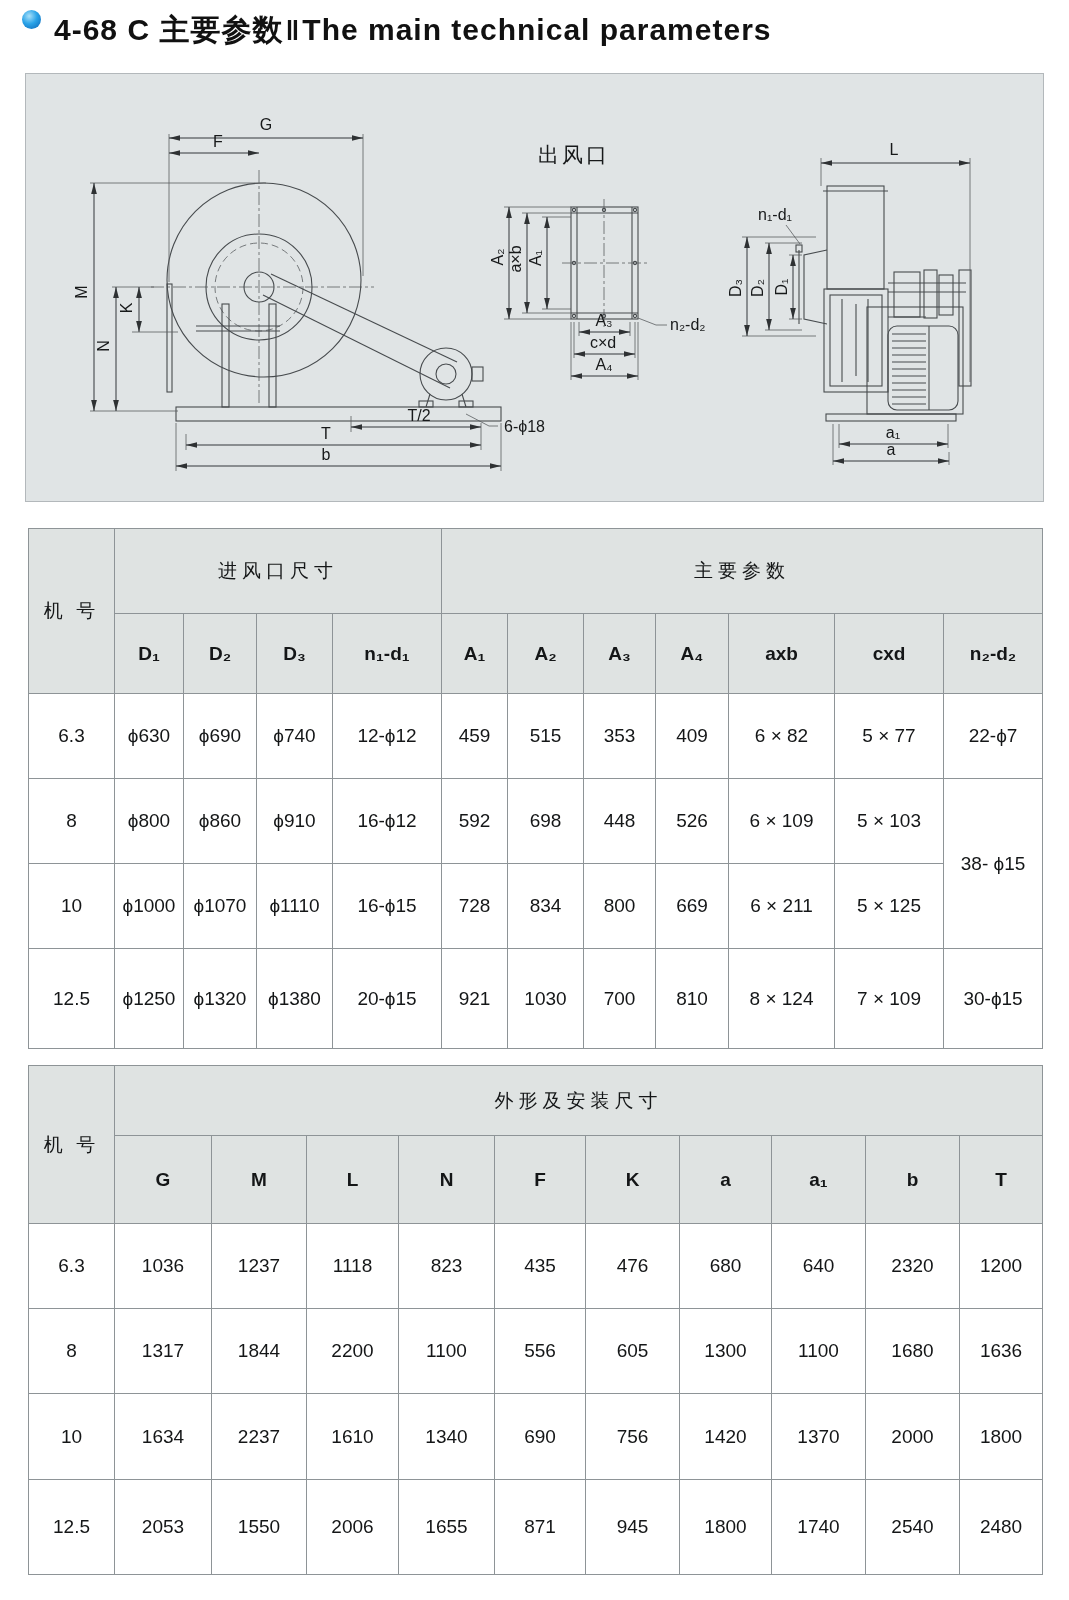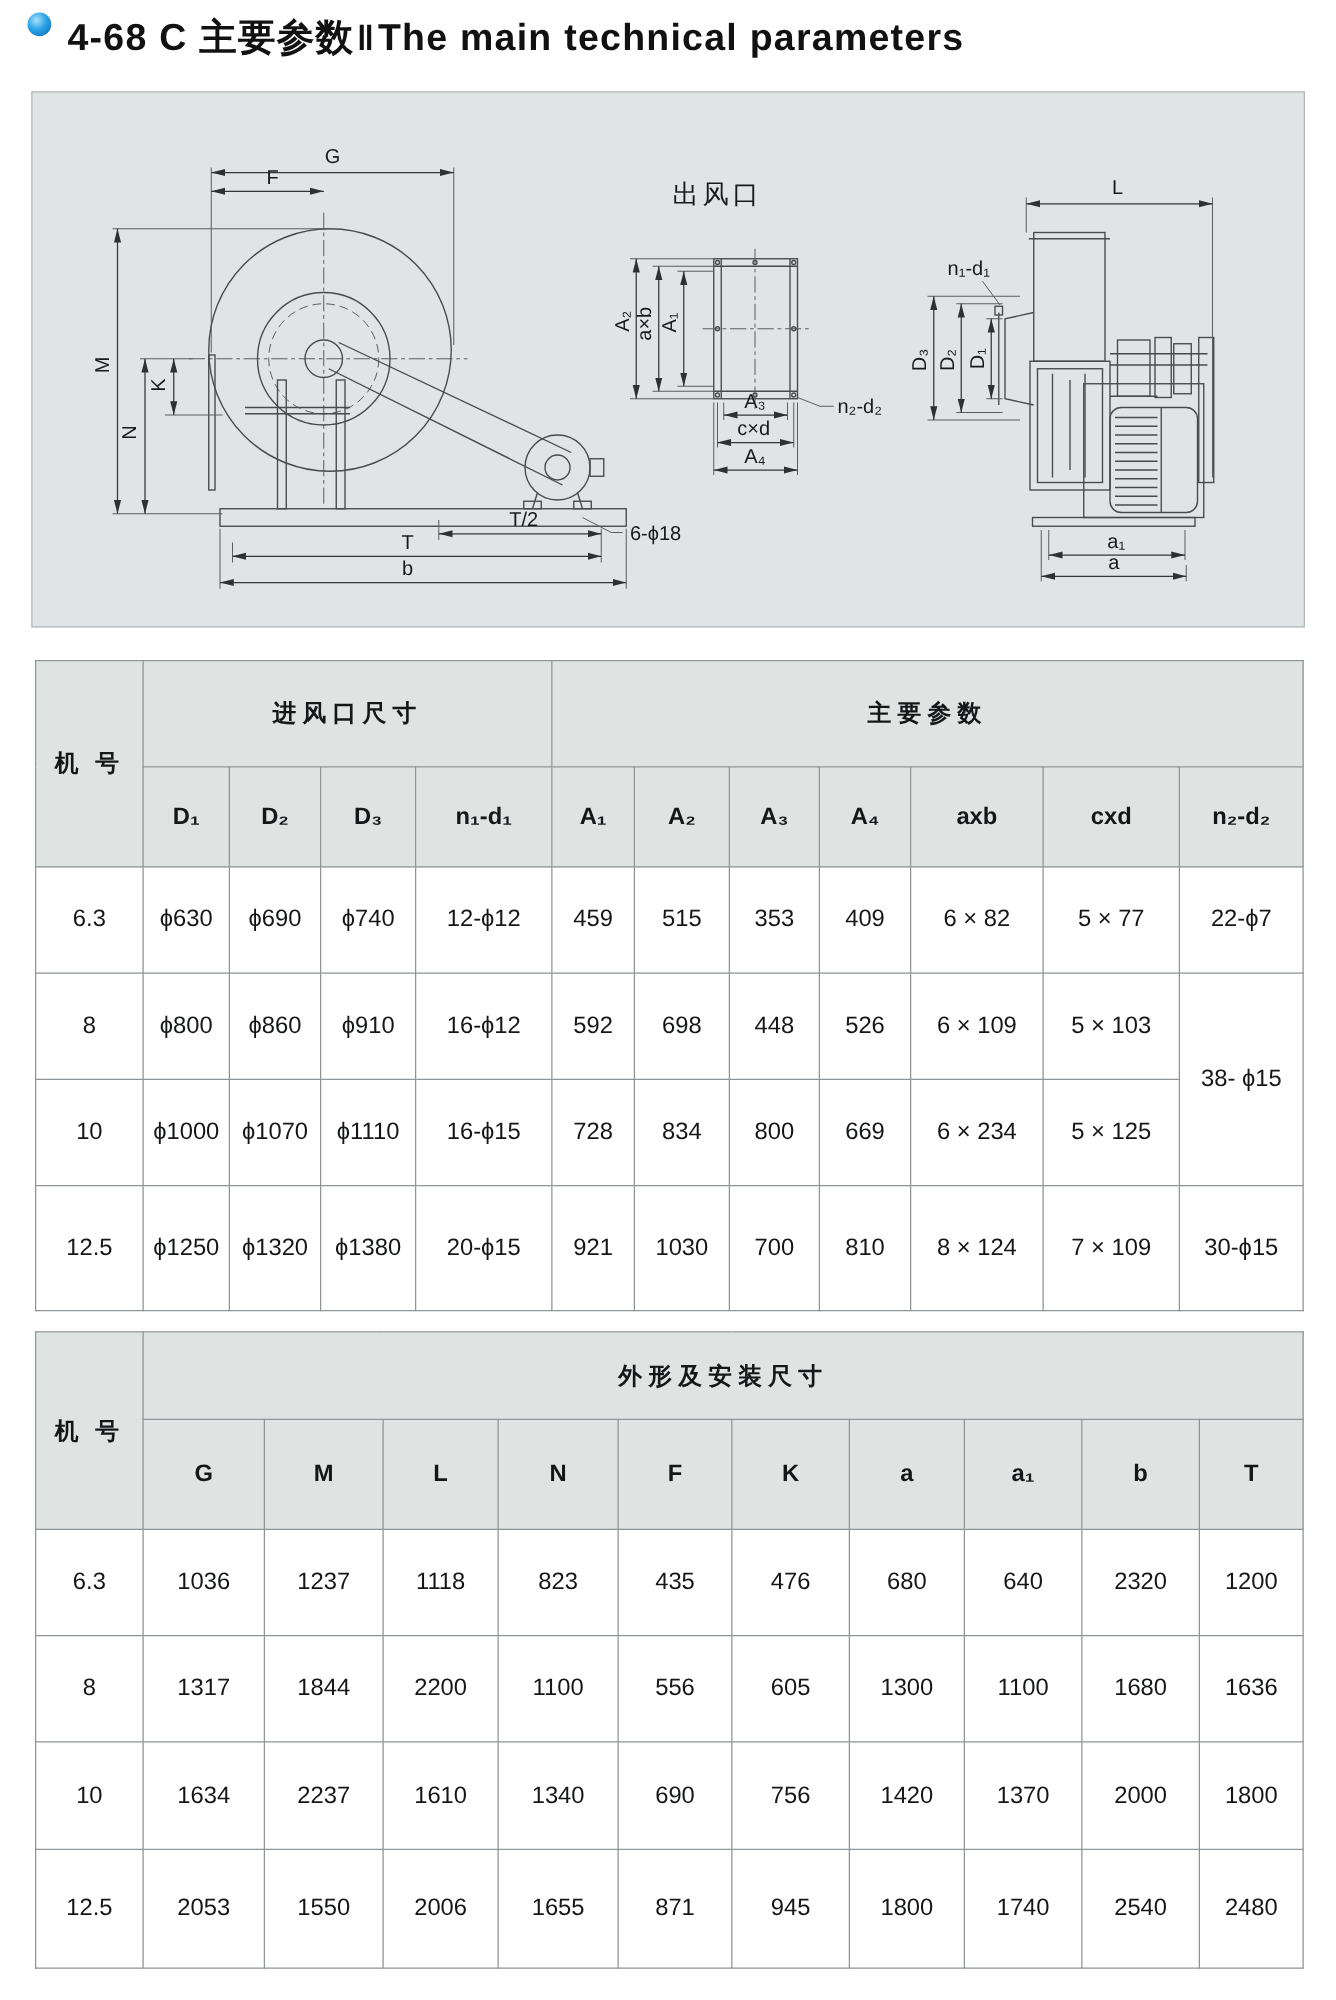--- a/index.html
+++ b/index.html
@@ -20,21 +20,21 @@
   .dim{fill:none;stroke:#33373a;stroke-width:1;marker-start:url(#arw);marker-end:url(#arw);}
   .cl{fill:none;stroke:#5a5e61;stroke-width:0.8;stroke-dasharray:13 3 3 3;}
   .cl2{fill:none;stroke:#5a5e61;stroke-width:0.8;stroke-dasharray:7 4;}
   svg text{font-family:"Liberation Sans", sans-serif;font-size:16px;fill:#17191a;text-anchor:middle;}
   svg text.big{font-size:21px;letter-spacing:3px;font-weight:400;}
   
   table.spec{position:absolute;border-collapse:collapse;table-layout:fixed;background:#fff;
              border:1.5px solid #6f7578;}
   table.spec td{border:1px solid #8e9497;text-align:center;vertical-align:middle;
                 font-size:19px;color:#141617;padding:0;}
-  td.hbg{background:#dfe3e2;font-weight:bold;}
+  td.hbg{background:#dfe3e2;}
   td.group{font-size:20px;letter-spacing:5px;}
   td.machine{font-size:21px;letter-spacing:4px;}
   td.colhdr{font-weight:700;font-size:21px;}
 </style>
 </head>
 <body>
 
 <div class="page">
 
   <div class="title-row">
@@ -284,21 +284,21 @@
     <tr style="height:85px">
       <td>10</td>
       <td>ϕ1000</td>
       <td>ϕ1070</td>
       <td>ϕ1110</td>
       <td>16-ϕ15</td>
       <td>728</td>
       <td>834</td>
       <td>800</td>
       <td>669</td>
-      <td>6 × 234</td>
+      <td>6 × 211</td>
       <td>5 × 125</td>
     </tr>
     <tr style="height:100px">
       <td>12.5</td>
       <td>ϕ1250</td>
       <td>ϕ1320</td>
       <td>ϕ1380</td>
       <td>20-ϕ15</td>
       <td>921</td>
       <td>1030</td>

